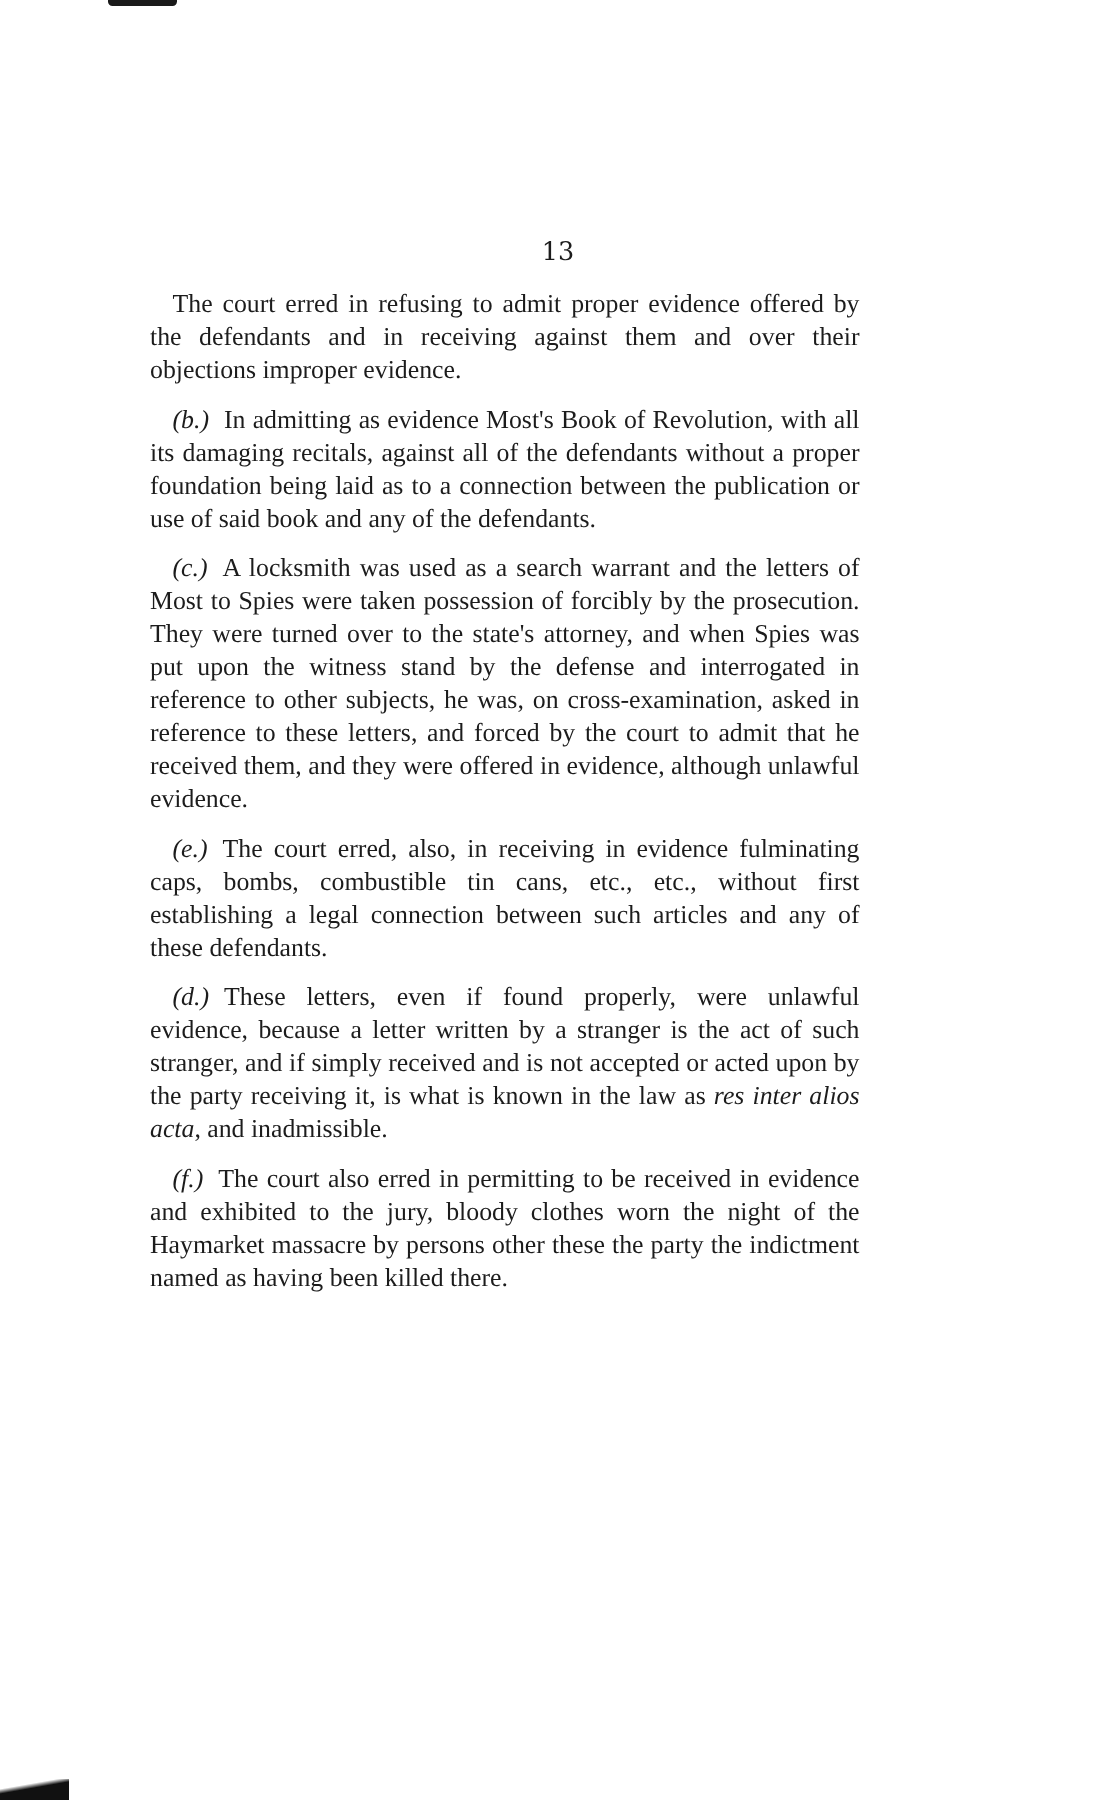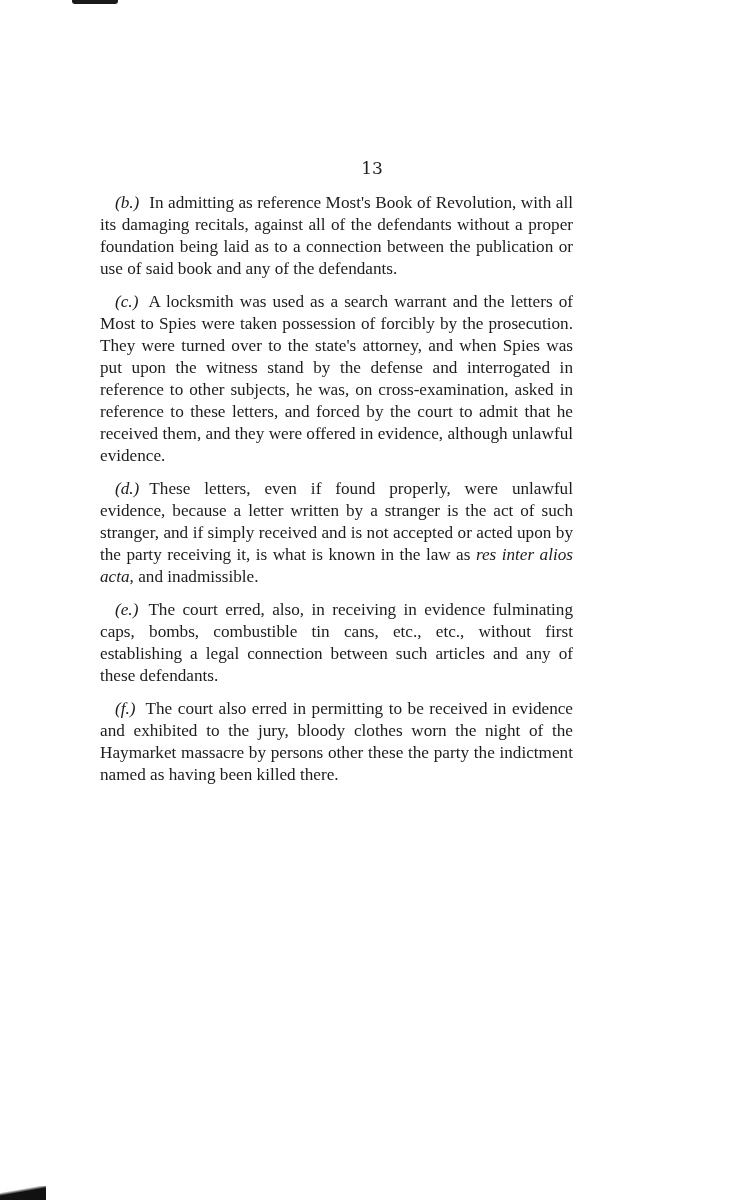--- a/index.html
+++ b/index.html
@@ -20,35 +20,36 @@
 </head>
 <body>
 
 <div class="page">
   <div class="scan-mark-top"></div>
   <div class="scan-mark-bottom"></div>
 
   <div class="page-number">13</div>
 
   <div class="text-block">
+    <p class="para">The court erred in refusing to admit proper evidence offered by the defendants and in receiving against them and over their objections improper evidence.</p>
 
 
     <p class="para">
-      <span class="lbl">(b.)</span><span>In admitting as reference Most's Book of Revolution, with all its damaging recitals, against all of the defendants without a proper foundation being laid as to a connection between the publication or use of said book and any of the defendants.</span>
+      <span class="lbl">(b.)</span><span>In admitting as evidence Most's Book of Revolution, with all its damaging recitals, against all of the defendants without a proper foundation being laid as to a connection between the publication or use of said book and any of the defendants.</span>
     </p>
 
     <p class="para">
       <span class="lbl">(c.)</span><span>A locksmith was used as a search warrant and the letters of Most to Spies were taken possession of forcibly by the prosecution. They were turned over to the state's attorney, and when Spies was put upon the witness stand by the defense and interrogated in reference to other subjects, he was, on cross-examination, asked in reference to these letters, and forced by the court to admit that he received them, and they were offered in evidence, although unlawful evidence.</span>
     </p>
 
     <p class="para">
-      <span class="lbl">(d.)</span><span>These letters, even if found properly, were unlawful evidence, because a letter written by a stranger is the act of such stranger, and if simply received and is not accepted or acted upon by the party receiving it, is what is known in the law as </span><span class="it">res inter alios acta</span><span>, and inadmissible.</span>
+      <span class="lbl">(e.)</span><span>The court erred, also, in receiving in evidence fulminating caps, bombs, combustible tin cans, etc., etc., without first establishing a legal connection between such articles and any of these defendants.</span>
     </p>
 
     <p class="para">
-      <span class="lbl">(e.)</span><span>The court erred, also, in receiving in evidence fulminating caps, bombs, combustible tin cans, etc., etc., without first establishing a legal connection between such articles and any of these defendants.</span>
+      <span class="lbl">(d.)</span><span>These letters, even if found properly, were unlawful evidence, because a letter written by a stranger is the act of such stranger, and if simply received and is not accepted or acted upon by the party receiving it, is what is known in the law as </span><span class="it">res inter alios acta</span><span>, and inadmissible.</span>
     </p>
 
     <p class="para">
       <span class="lbl">(f.)</span><span>The court also erred in permitting to be received in evidence and exhibited to the jury, bloody clothes worn the night of the Haymarket massacre by persons other these the party the indictment named as having been killed there.</span>
     </p>
   </div>
 </div>
 
 </body></html>

